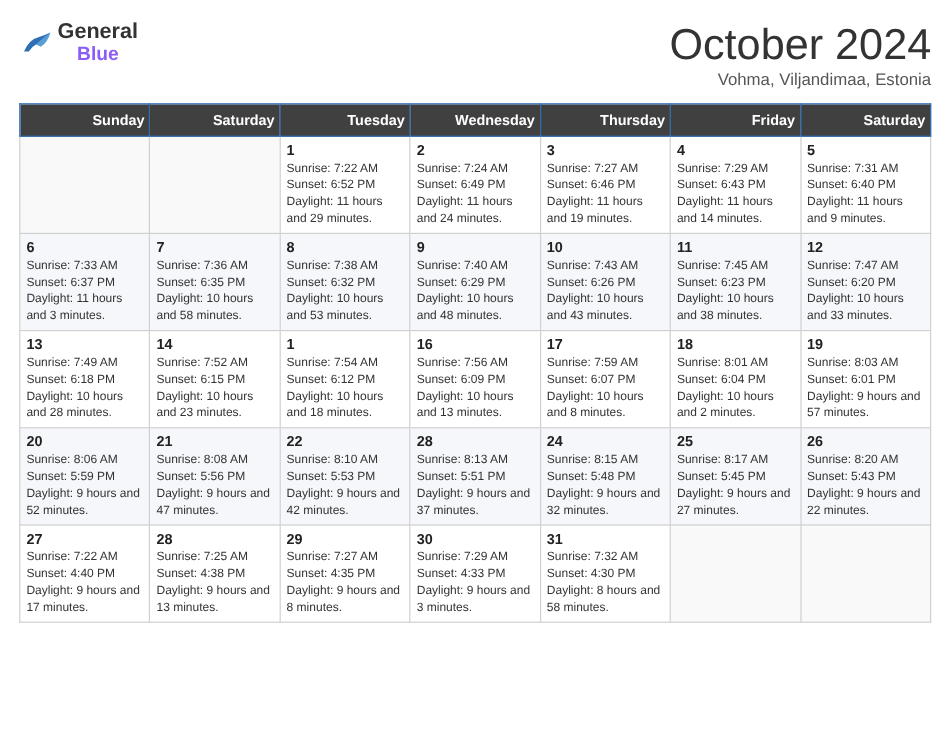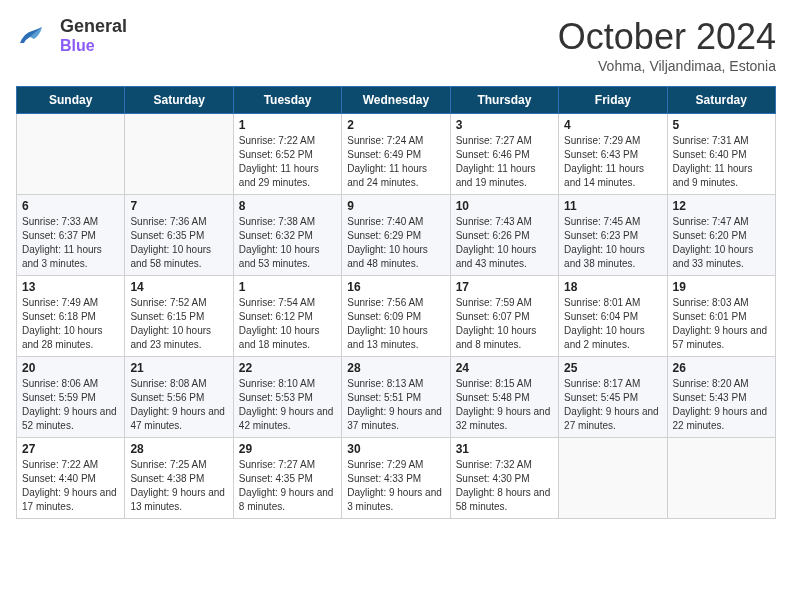--- a/index.html
+++ b/index.html
@@ -12,21 +12,22 @@
     }
     .header {
       display: flex;
       justify-content: space-between;
       align-items: flex-start;
       margin-bottom: 12px;
     }
     .logo {
       display: flex;
       align-items: center;
-      gap: 16px;
+      gap: 4px;
+      text-align: center;
     }
     .logo-text-general {
       font-size: 18px;
       font-weight: bold;
       color: #333;
     }
     .logo-text-blue {
       font-size: 16px;
       font-weight: bold;
       color: #8b5cf6;
@@ -47,26 +48,26 @@
     .calendar-subtitle {
       font-size: 14px;
       color: #555;
     }
     table {
       width: 100%;
       border-collapse: collapse;
       table-layout: fixed;
     }
     thead tr th {
-      background-color: #0c4a6e;
+      background-color: #404040;
       color: #fff;
       font-size: 12px;
       font-weight: bold;
       padding: 6px 4px;
-      text-align: center;
+      text-align: right;
       border: 1px solid #2e6eb5;
     }
     tbody tr td {
       border: 1px solid #d0d0d0;
       vertical-align: top;
       padding: 4px 5px;
       font-size: 10.5px;
       color: #222;
       height: 80px;
       background: #fff;

